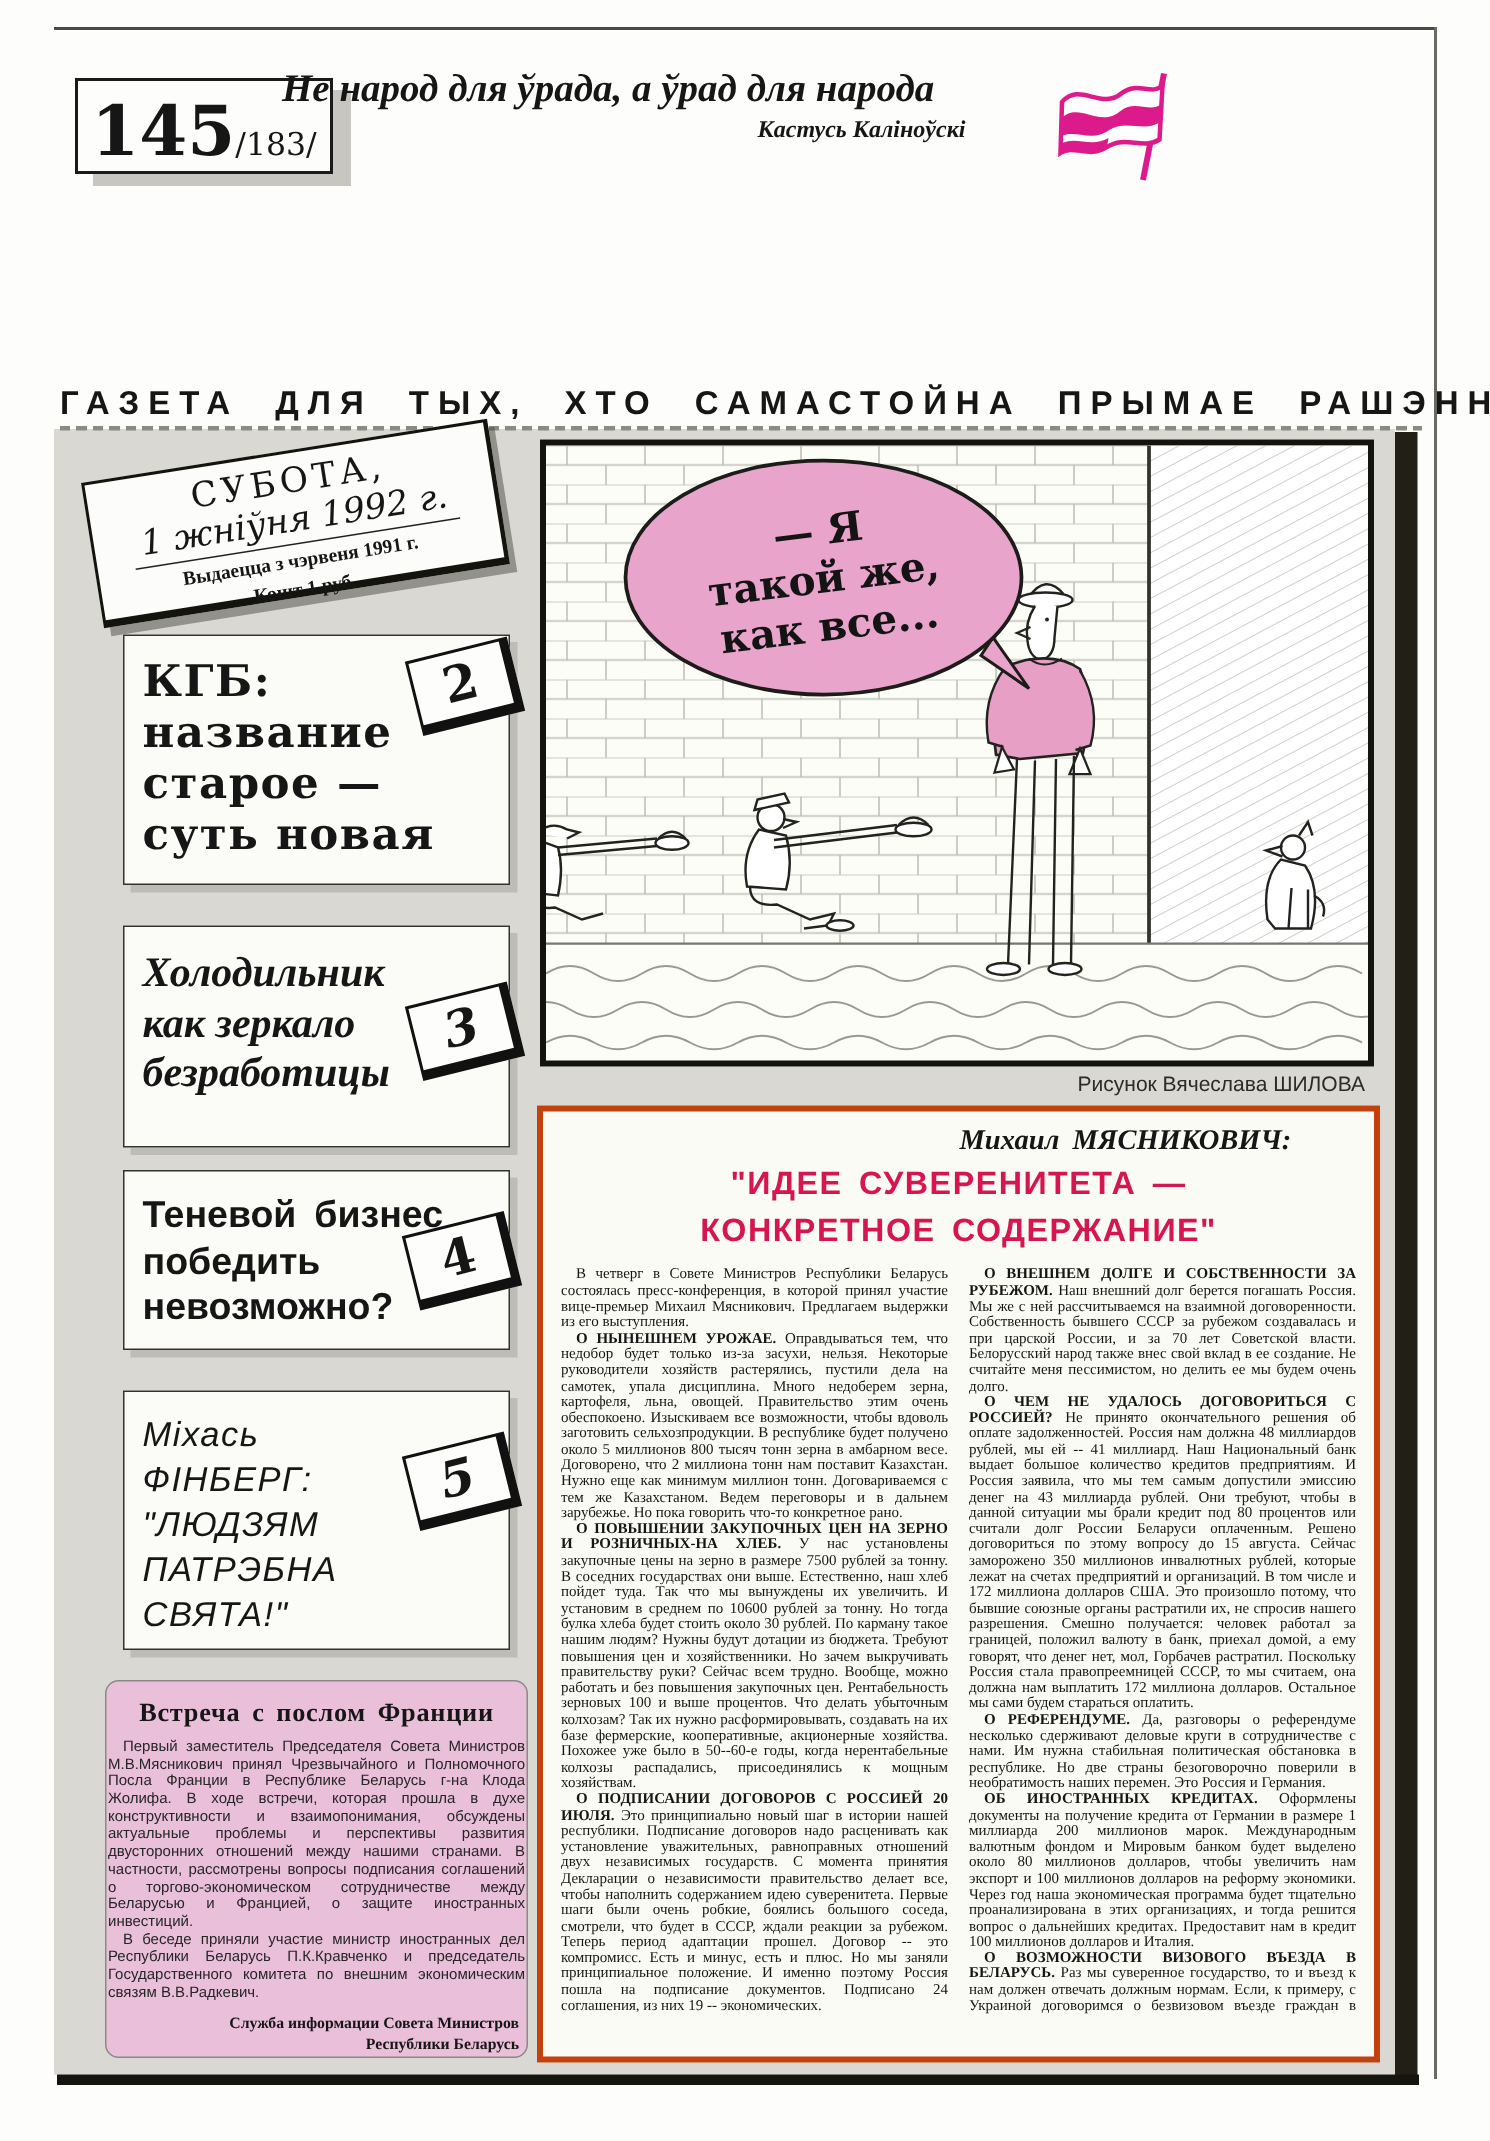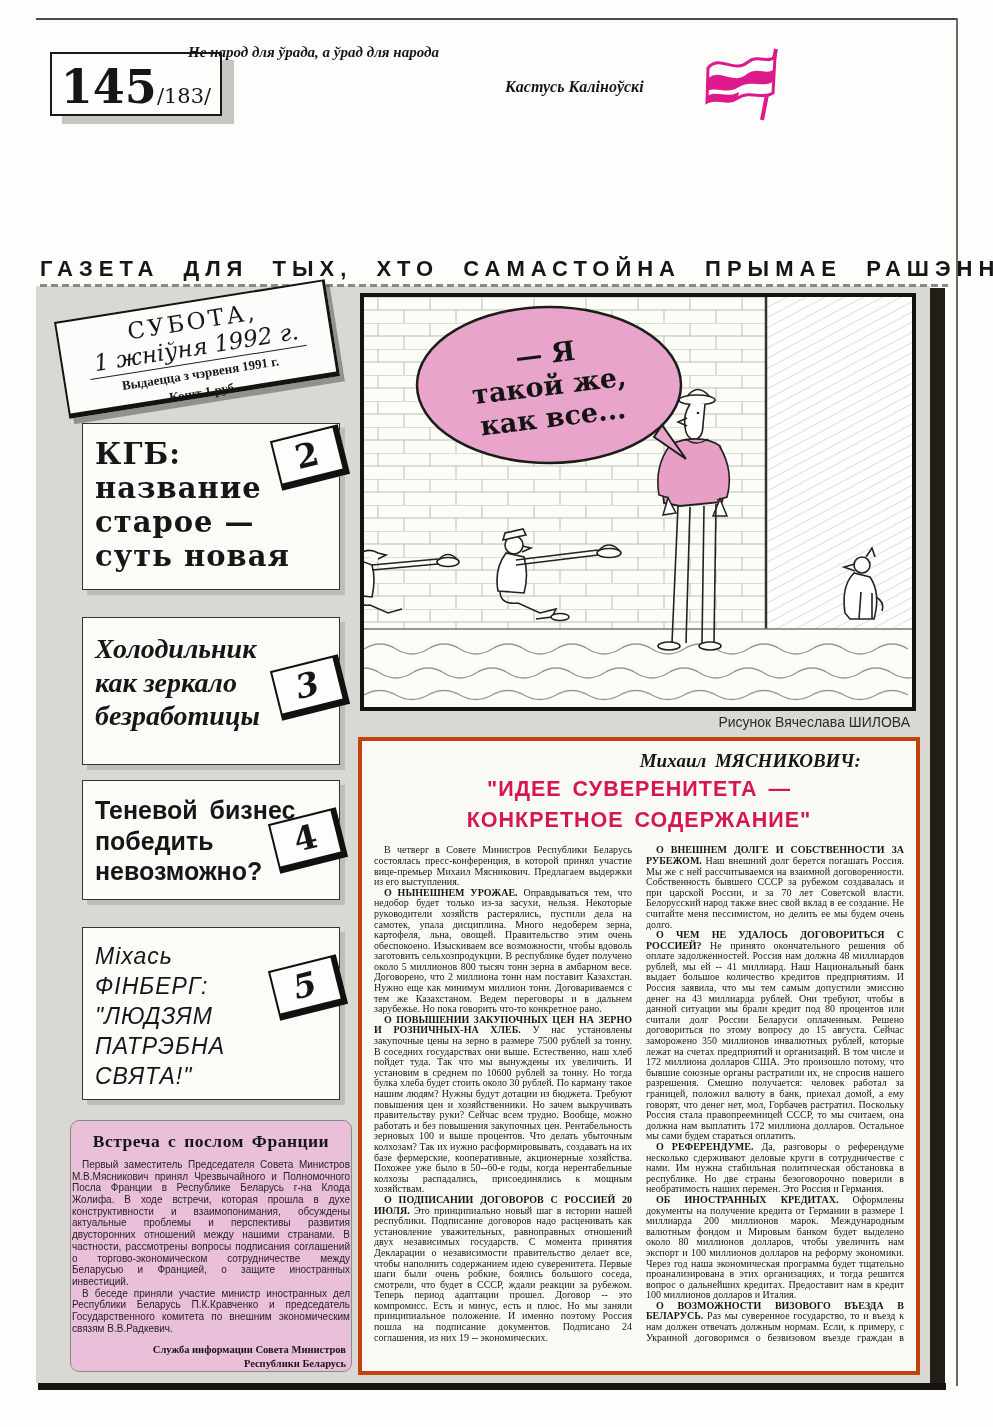--- a/index.html
+++ b/index.html
@@ -11,21 +11,21 @@
   .gutter-bar{position:absolute;left:930px;top:288px;width:15px;height:1097px;background:#211f16;}
   .bottom-bar{position:absolute;left:38px;top:1383px;width:908px;height:7px;background:#15140e;}
 
   
   .issue-box{position:absolute;left:50px;top:52px;width:172px;height:64px;background:#fdfdfb;
              border:2px solid #1a1a1a;box-shadow:12px 8px 0 #c7c6c0;display:flex;align-items:flex-end;
              justify-content:center;padding-bottom:4px;box-sizing:border-box;}
   .issue-num{font-family:"DejaVu Serif",serif;font-weight:bold;font-size:46px;line-height:1;}
   .issue-total{font-family:"DejaVu Serif",serif;font-size:21px;line-height:1;margin-bottom:3px;}
   .motto{position:absolute;left:188px;top:44px;width:440px;font-weight:bold;font-style:italic;
-         font-size:15px;font-family:"Liberation Serif",serif;}
+         font-size:26px;font-family:"Liberation Serif",serif;}
   .motto-author{position:absolute;left:505px;top:78px;font-weight:bold;font-style:italic;font-size:16px;}
   .flag{position:absolute;left:700px;top:46px;}
   .masthead{position:absolute;left:48px;top:115px;width:900px;height:137px;background:#dd1a8c;}
   .subtitle{position:absolute;left:40px;top:256px;width:914px;text-align:center;
             font-family:"Liberation Sans",sans-serif;font-weight:bold;font-size:22px;
             letter-spacing:6px;word-spacing:12px;white-space:nowrap;}
   .rule-dotted{position:absolute;left:40px;top:284px;width:908px;height:3px;
                background:repeating-linear-gradient(90deg,#8a8a82 0 7px,transparent 7px 11px);}
 
   

